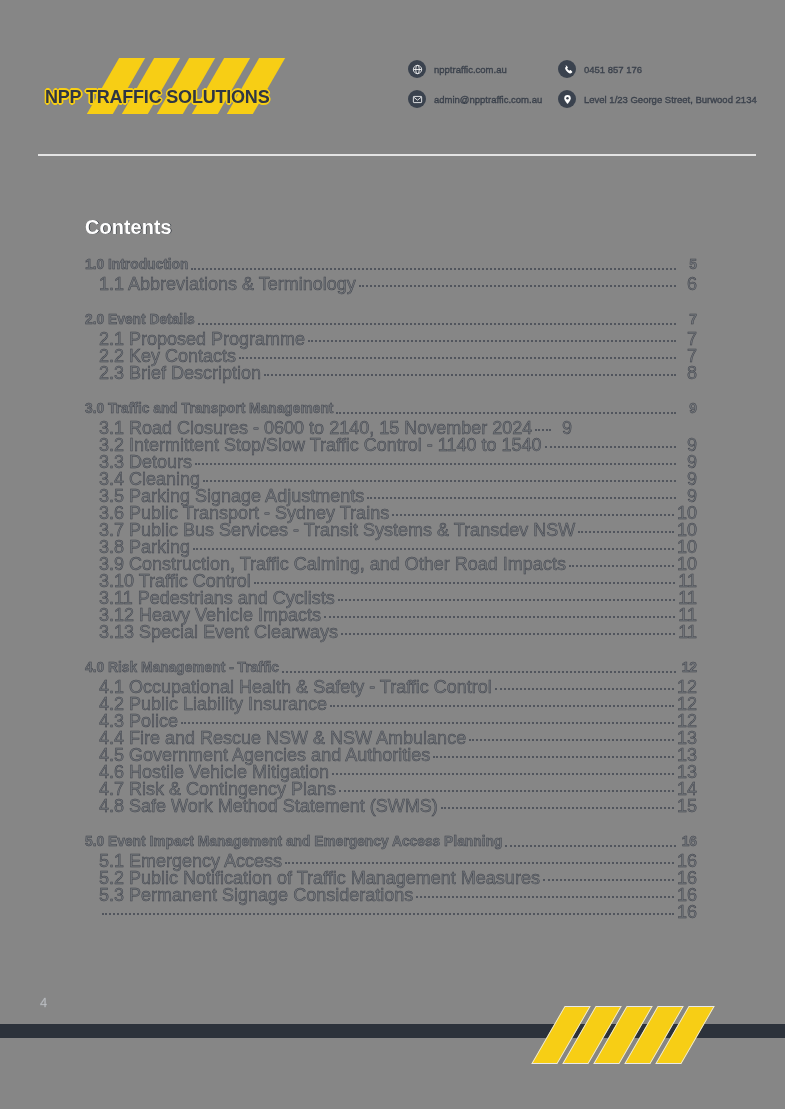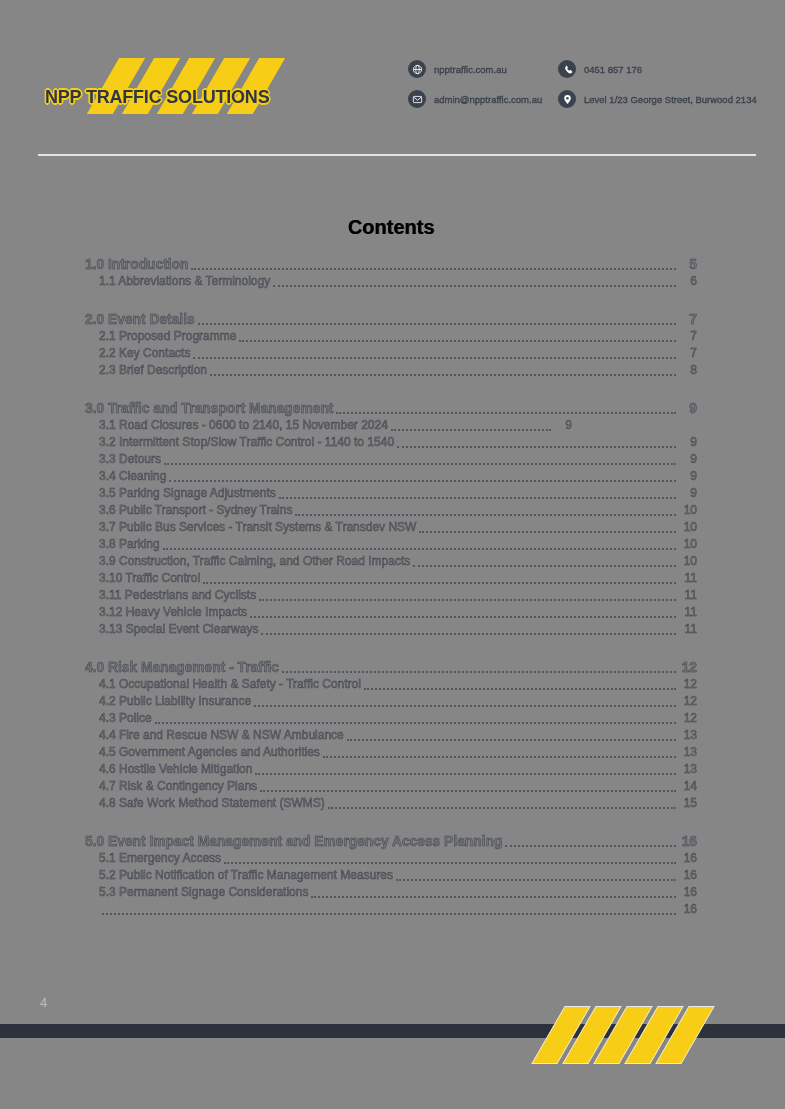--- a/index.html
+++ b/index.html
@@ -32,26 +32,25 @@
   .cicon{width:18px;height:18px;border-radius:50%;background:#3A424E;
     display:flex;align-items:center;justify-content:center;flex:0 0 auto;}
   .cicon svg{display:block;}
   .ctext{font-size:9.5px;color:#474D57;-webkit-text-stroke:0.35px #343B46;}
 
   .rule{position:absolute;left:38px;top:154px;width:718px;height:1.5px;background:#EDEDED;opacity:.92;}
 
   
   .contents{position:absolute;left:85px;top:216px;width:612px;}
   .contents-title{
-    margin:0 0 18px 0;font-size:20px;font-weight:800;color:#000000;
+    margin:0 0 18px 0;font-size:20px;font-weight:800;color:#ffffff;
     text-shadow:0.7px 0 #262B33;
-    text-align:center;
   }
   .toc-group{margin-bottom:21px;}
-  .toc-row{display:flex;align-items:baseline;height:17px;font-size:12px;}
+  .toc-row{display:flex;align-items:baseline;height:17px;font-size:18px;}
   .toc-row.l0{font-size:13.8px;font-weight:700;justify-content:space-between;}
   .toc-row.l1{padding-left:14px;}
   .ghost{color:#73767B;-webkit-text-stroke:0.5px #40444C;}
   .toc-label{white-space:nowrap;}
   .toc-dots{flex:1;border-bottom:2px dotted #51555D;margin:0 3px;align-self:flex-end;margin-bottom:4px;height:0;}
   .toc-page{min-width:18px;text-align:right;}
 
   
   .page-num{position:absolute;left:40px;top:995px;font-size:13px;
     color:#C9CBCE;-webkit-text-stroke:0.4px #9FA2A6;}

